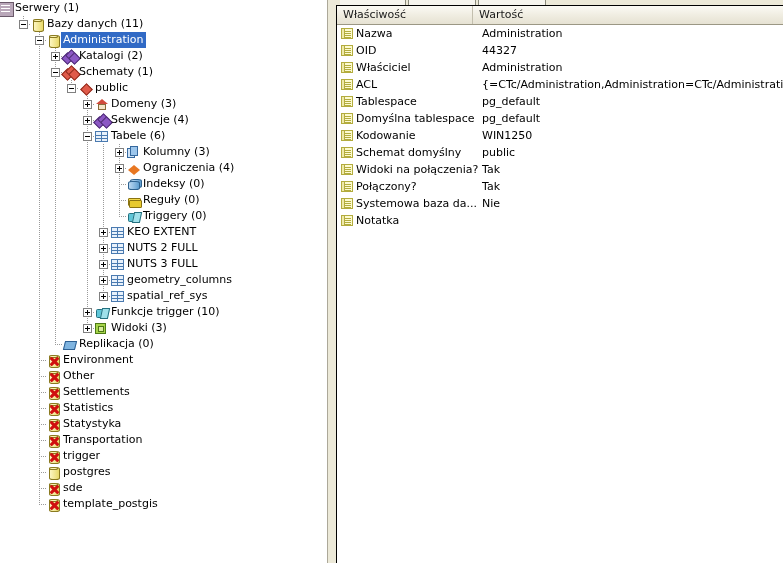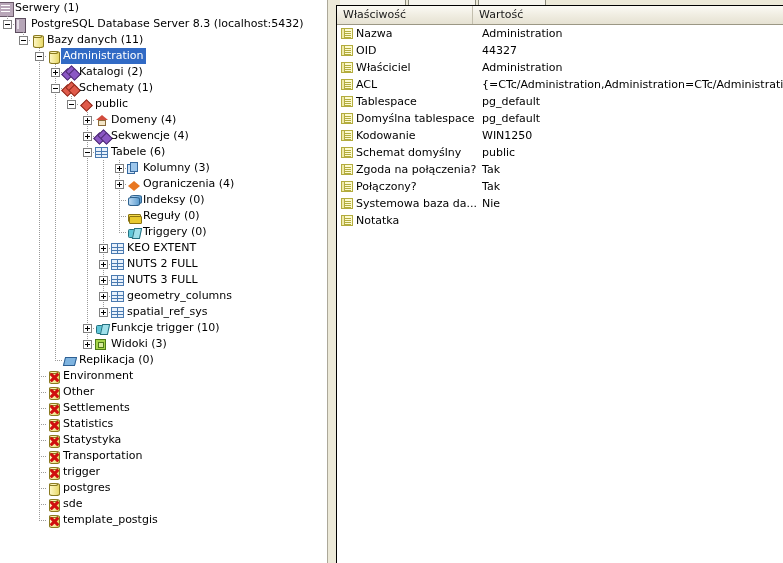--- a/index.html
+++ b/index.html
@@ -200,29 +200,20 @@
 
   <div class="treepane">
     <div class="tree" id="tree-root">
         <div class="row">
           <span style="position:absolute;left:-1px;top:0;width:14px;height:16px;">
             <span class="ico ico-servergroup"></span>
           </span>
           <span class="lbl" style="left:15px">Serwery (1)</span>
         </div>
         <div class="row">
-          <i class="vline" style="left:7px;height:8px;"></i>
-          <i class="hline" style="left:7px;width:8px;"></i>
-          <span class="tog minus" style="left:3px"></span>
-          <span style="position:absolute;left:15px;top:0;width:14px;height:16px;">
-            <span class="ico ico-server"></span>
-          </span>
-          <span class="lbl" style="left:31px">PostgreSQL Database Server 8.3 (localhost:5432)</span>
-        </div>
-        <div class="row">
           <i class="vline" style="left:23px;height:8px;"></i>
           <i class="hline" style="left:23px;width:8px;"></i>
           <span class="tog minus" style="left:19px"></span>
           <span style="position:absolute;left:31px;top:0;width:14px;height:16px;">
             <span class="ico ico-db">
               <span class="cyl"></span>
               <span class="cap"></span>
             </span>
           </span>
           <span class="lbl" style="left:47px">Bazy danych (11)</span>
@@ -285,21 +276,21 @@
           <i class="vline" style="left:55px;"></i>
           <i class="vline" style="left:87px;"></i>
           <i class="hline" style="left:87px;width:8px;"></i>
           <span class="tog plus" style="left:83px"></span>
           <span style="position:absolute;left:95px;top:0;width:14px;height:16px;">
             <span class="ico ico-domain">
               <i class="roof"></i>
               <i class="body"></i>
             </span>
           </span>
-          <span class="lbl" style="left:111px">Domeny (4)</span>
+          <span class="lbl" style="left:111px">Domeny (3)</span>
         </div>
         <div class="row">
           <i class="vline" style="left:39px;"></i>
           <i class="vline" style="left:55px;"></i>
           <i class="vline" style="left:87px;"></i>
           <i class="hline" style="left:87px;width:8px;"></i>
           <span class="tog plus" style="left:83px"></span>
           <span style="position:absolute;left:95px;top:0;width:14px;height:16px;">
             <span class="ico ico-diamond purple">
               <i class="dmd a"></i>
@@ -663,21 +654,21 @@
           <span class="pname">Kodowanie</span>
           <span class="pval">WIN1250</span>
         </div>
         <div class="gridrow">
           <span class="pico"></span>
           <span class="pname">Schemat domyślny</span>
           <span class="pval">public</span>
         </div>
         <div class="gridrow">
           <span class="pico"></span>
-          <span class="pname">Zgoda na połączenia?</span>
+          <span class="pname">Widoki na połączenia?</span>
           <span class="pval">Tak</span>
         </div>
         <div class="gridrow">
           <span class="pico"></span>
           <span class="pname">Połączony?</span>
           <span class="pval">Tak</span>
         </div>
         <div class="gridrow">
           <span class="pico"></span>
           <span class="pname">Systemowa baza da...</span>

